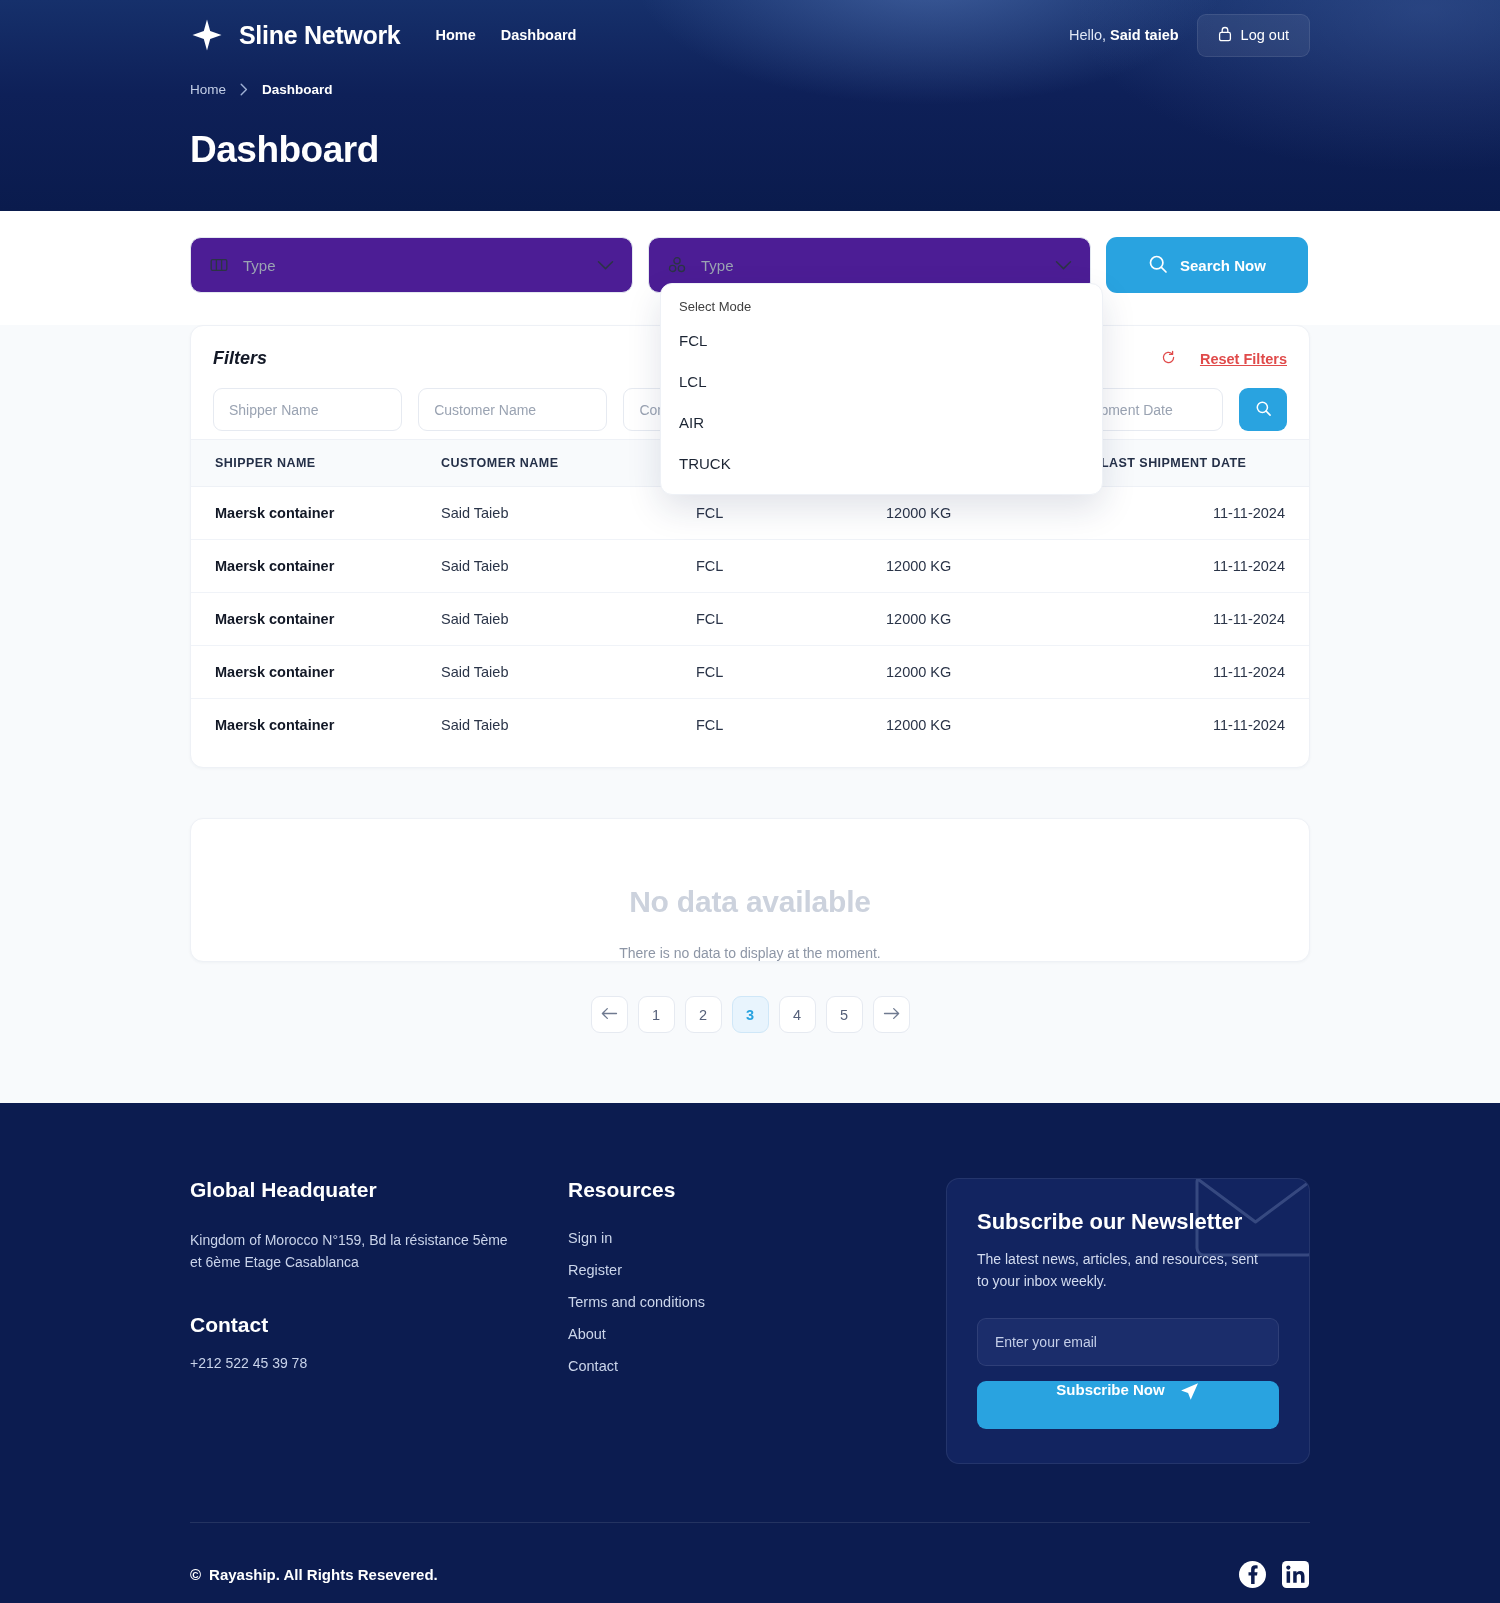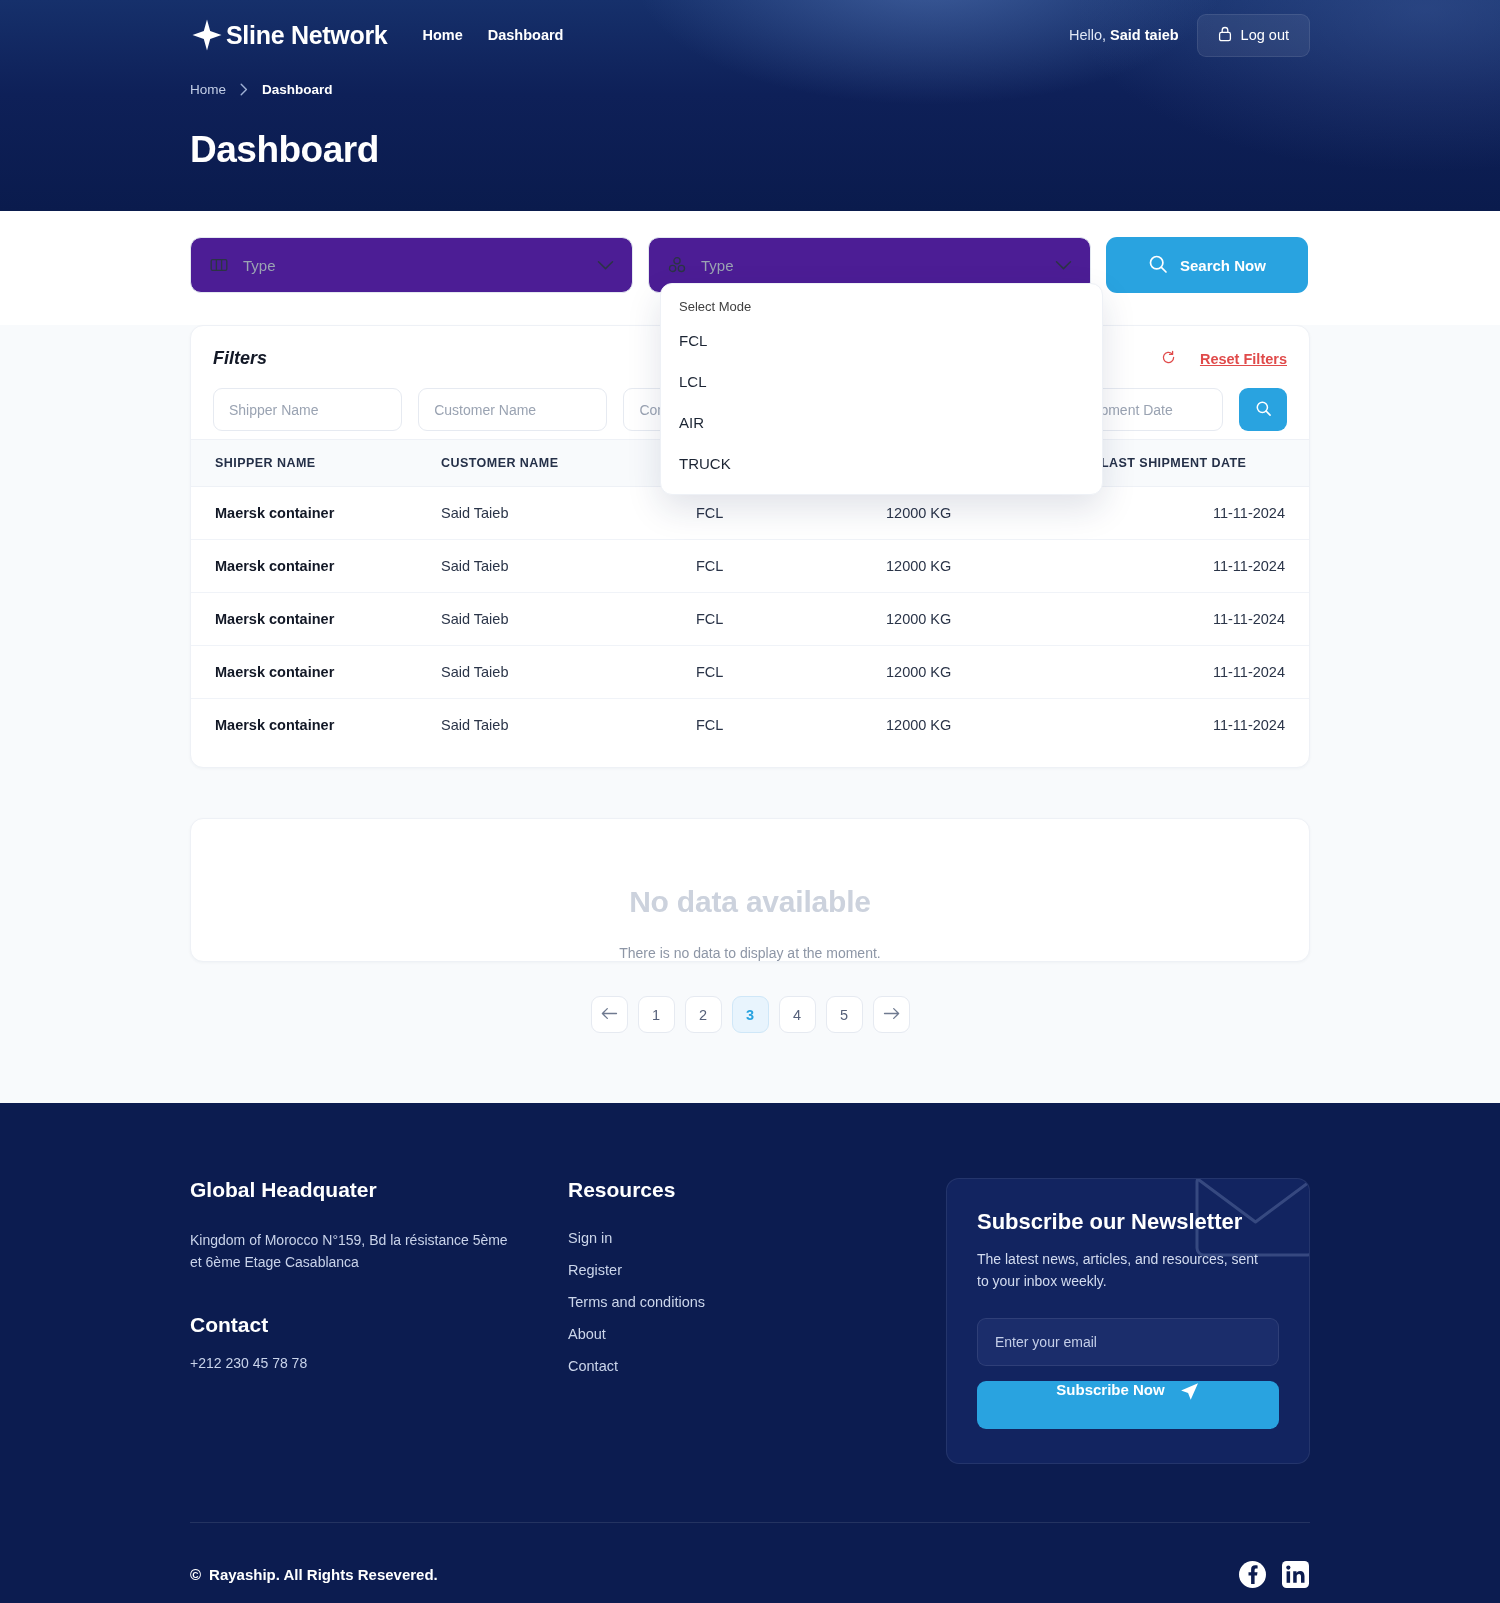--- a/index.html
+++ b/index.html
@@ -20,21 +20,21 @@
       radial-gradient(ellipse 500px 230px at 95% 5%,  rgba(70,100,165,.40), rgba(13,31,85,0) 70%),
       linear-gradient(180deg, #16306b 0%, #0e2058 45%, #0a1b4d 100%);
     padding-bottom: 40px;
   }
   .navbar {
     height: 70px;
     display: flex;
     align-items: center;
     padding: 0 190px 0 190px;
   }
-  .brand { display: flex; align-items: center; gap: 2px; }
+  .brand { display: flex; align-items: center; gap: 15px; }
   .brand-mark { width: 34px; height: 34px; display:block; }
   .brand-name {
     color: #fff; font-size: 25px; font-weight: 700; letter-spacing: -.3px; white-space: nowrap;
   }
   .nav-links { display: flex; align-items: center; gap: 25px; margin-left: 35px; }
   .nav-link {
     color: #fff; font-size: 14.5px; font-weight: 700; text-decoration: none; white-space: nowrap;
   }
   .nav-right { margin-left: auto; display: flex; align-items: center; gap: 18px; }
   .greeting { color: #dfe6f5; font-size: 14.5px; white-space: nowrap; }
@@ -483,21 +483,21 @@
     </div>
   </div>
 
   <div class="footer">
     <div class="footer-grid">
 
       <div class="fcol-hq">
         <div class="f-title">Global Headquater</div>
         <div class="f-text">Kingdom of Morocco N°159, Bd la résistance 5ème et 6ème Etage Casablanca</div>
         <div class="f-title second">Contact</div>
-        <div class="f-text">+212 230 45 78 78</div>
+        <div class="f-text">+212 522 45 39 78</div>
       </div>
 
       <div class="fcol-res">
         <div class="f-title">Resources</div>
         <div class="f-links">
           <a class="f-link" href="#">Sign in</a>
           <a class="f-link" href="#">Register</a>
           <a class="f-link" href="#">Terms and conditions</a>
           <a class="f-link" href="#">About</a>
           <a class="f-link" href="#">Contact</a>

